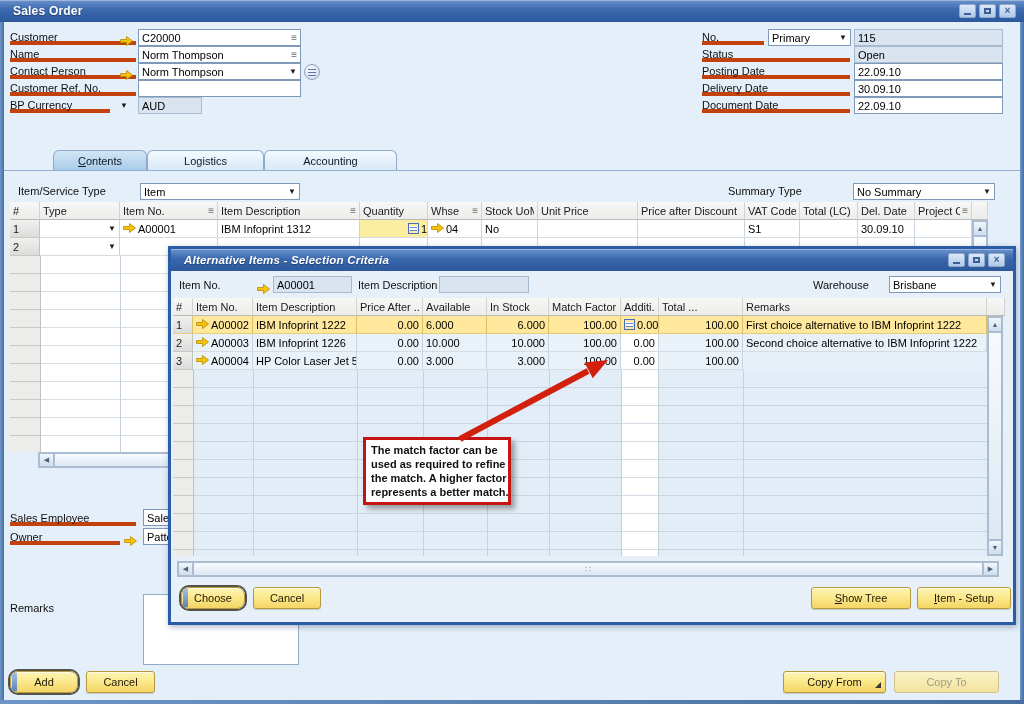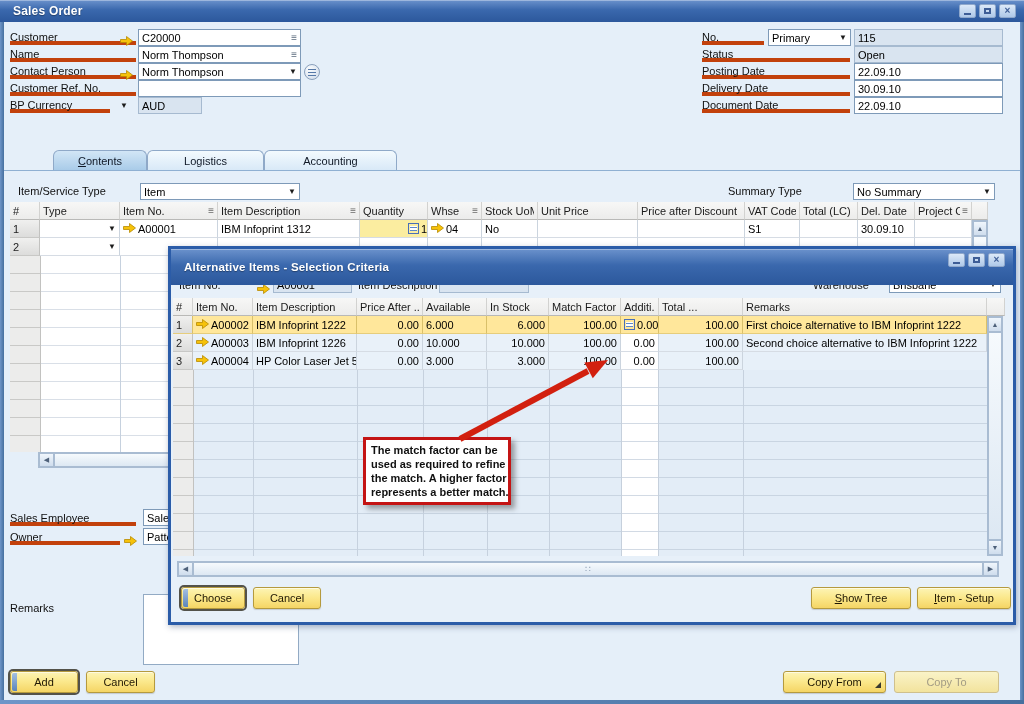--- a/index.html
+++ b/index.html
@@ -65,30 +65,30 @@
     display:flex;align-items:center;justify-content:center;font-size:7px;color:#4e617a;flex:none;cursor:pointer;}
   .sthumb{flex:1;height:100%;box-sizing:border-box;background:linear-gradient(180deg,#f6fafd,#dde8f3);border:1px solid #a9bcd2;
     display:flex;align-items:center;justify-content:center;color:#8a9bb0;font-size:9px;}
   .vbar{flex-direction:column;}
   .vbar .sbtn{width:100%;height:15px;}
   .vbar .sthumb{width:100%;}
   
   .btn{position:absolute;height:22px;box-sizing:border-box;display:flex;align-items:center;justify-content:center;
     font-size:11px;color:#201804;background:linear-gradient(180deg,#fdf4b5 0%,#fbe98e 45%,#f5d565 100%);
     border:1px solid #b59a3e;border-radius:3px;box-shadow:inset 0 1px 0 rgba(255,255,255,.6),0 1px 1px rgba(90,90,90,.25);cursor:pointer;}
-  .btn-focus{box-shadow:0 0 0 2px #53524a,inset 0 1px 0 rgba(255,255,255,.6);}
+  .btn-focus{box-shadow:0 0 0 2px #53524a,inset 0 1px 0 rgba(255,255,255,.6);border-radius:8px;}
   .btn-focus::before{content:"";position:absolute;left:1px;top:1px;bottom:1px;width:5px;border-radius:2px 0 0 2px;
     background:linear-gradient(180deg,#a3bfe2,#5c84ba);}
   .btn-menu::after{content:"";position:absolute;right:4px;bottom:4px;border-left:6px solid transparent;border-bottom:6px solid #3a3a2e;}
   .btn-disabled{background:linear-gradient(180deg,#faf3c8,#f2e39d);color:#a39c84;border-color:#cfc08d;box-shadow:none;cursor:default;}
   .btn u{text-decoration:underline;}
   
   #dialog{position:absolute;left:168px;top:246px;width:848px;height:379px;box-sizing:border-box;border:3px solid #2b5ca8;
     background:#e7f0f9;z-index:20;box-shadow:1px 2px 6px rgba(30,50,90,.35);}
-  #dialog .titlebar{height:36px;}
+  #dialog .titlebar{height:22px;font-style:italic;}
   .circlebtn{position:absolute;width:16px;height:16px;border-radius:50%;border:1px solid #8aa0bc;box-sizing:border-box;
     background:radial-gradient(circle at 35% 30%,#fafcfe,#cdd9e8);display:flex;align-items:center;justify-content:center;cursor:pointer;}
   .circlebtn .bars{width:8px;height:7px;background:repeating-linear-gradient(180deg,#5578a8 0 1px,transparent 1px 3px);}
   
   .annbox{position:absolute;left:363px;top:437px;width:148px;box-sizing:border-box;background:#fff;border:3px solid #c41414;
     padding:3px 5px;z-index:60;box-shadow:4px 4px 5px rgba(60,60,60,.45);}
   .annbox div{font-size:11px;font-weight:bold;color:#101010;line-height:14px;white-space:nowrap;}
   .annarrow{position:absolute;left:450px;top:352px;z-index:60;}
   .txtarea{position:absolute;box-sizing:border-box;background:#fff;border:1px solid #92aac4;}
 </style>

